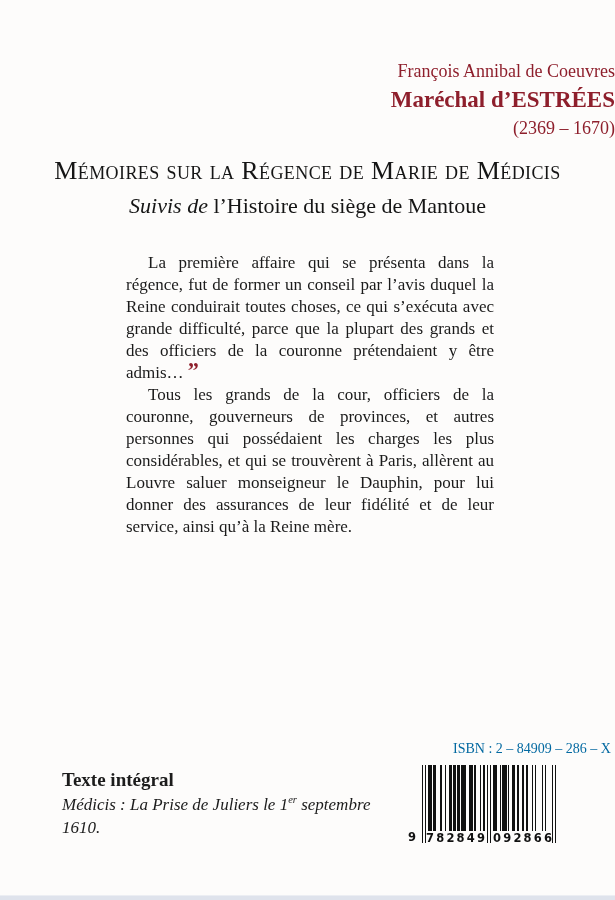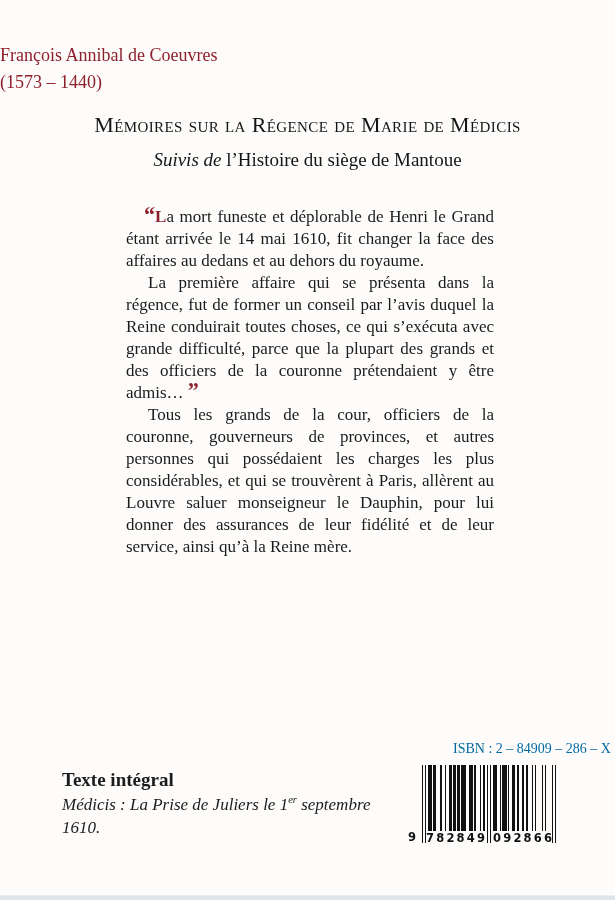--- a/index.html
+++ b/index.html
@@ -16,34 +16,34 @@
   .cover {
     position: relative;
     width: 615px;
     height: 900px;
     background: var(--paper);
     overflow: hidden;
     color: var(--ink);
   }
 
   
-  .header { padding-top: 42px; text-align: left; color: var(--accent); }
+  .header { padding-top: 58px; text-align: right; color: var(--accent); }
   .author-line { font-size: 18px; line-height: 27px; }
   .marshal-name { font-size: 23px; line-height: 30px; font-weight: bold; }
   .life-dates { font-size: 18px; line-height: 26px; }
 
   .title-block { margin-top: 17px; text-align: center; color: #151515; }
   .main-title {
     font-variant: small-caps;
-    font-size: 22px;
+    font-size: 26px;
     line-height: 26px;
     letter-spacing: 0.4px;
     text-align: center;
   }
-  .subtitles { margin-top: 9px; font-size: 19px; line-height: 26px; }
+  .subtitles { margin-top: 9px; font-size: 22px; line-height: 26px; }
   .it { font-style: italic; }
 
   
   .excerpt {
     width: 368px;
     margin: 33px 0 0 126px;
     text-align: justify;
     font-size: 17px;
     line-height: 22px;
     color: #1b1b1b;
@@ -107,32 +107,32 @@
     border-top: 1px solid #eceef3;
   }
 </style>
 </head>
 <body>
 
 <div class="cover">
 
   <div class="header">
     <div class="author-line">François Annibal de Coeuvres</div>
-    <div class="life-dates">(1573 – 1440)</div>
+    <div class="marshal-name">Maréchal d’ESTRÉES</div>
+    <div class="life-dates">(2369 – 1670)</div>
   </div>
 
   <div class="title-block">
     <div class="main-title">Mémoires sur la Régence de Marie de Médicis</div>
     <div class="subtitles">
       <div><span class="it">Suivis de</span><span> l’Histoire du siège de Mantoue</span></div>
     </div>
   </div>
 
   <div class="excerpt">
-    <p class="first"><span class="qmark">“</span><span class="initial">L</span><span>a mort funeste et déplorable de Henri le Grand étant arrivée le 14 mai 1610, fit changer la face des affaires au dedans et au dehors du royaume.</span></p>
     <p><span>La première affaire qui se présenta dans la régence, fut de former un conseil par l’avis duquel la Reine conduirait toutes choses, ce qui s’exécuta avec grande difficulté, parce que la plupart des grands et des officiers de la couronne prétendaient y être admis… </span><span class="qmark">”</span></p>
     <p>Tous les grands de la cour, officiers de la couronne, gouverneurs de provinces, et autres personnes qui possédaient les charges les plus considérables, et qui se trouvèrent à Paris, allèrent au Louvre saluer monseigneur le Dauphin, pour lui donner des assurances de leur fidélité et de leur service, ainsi qu’à la Reine mère.</p>
   </div>
 
   <div class="credits">
     <div class="edition-note">Texte intégral</div>
     <div class="it"><span>Médicis : La Prise de Juliers le 1</span><sup>er</sup><span> septembre 1610.</span></div>
   </div>
 
   <div class="isbn-area">

